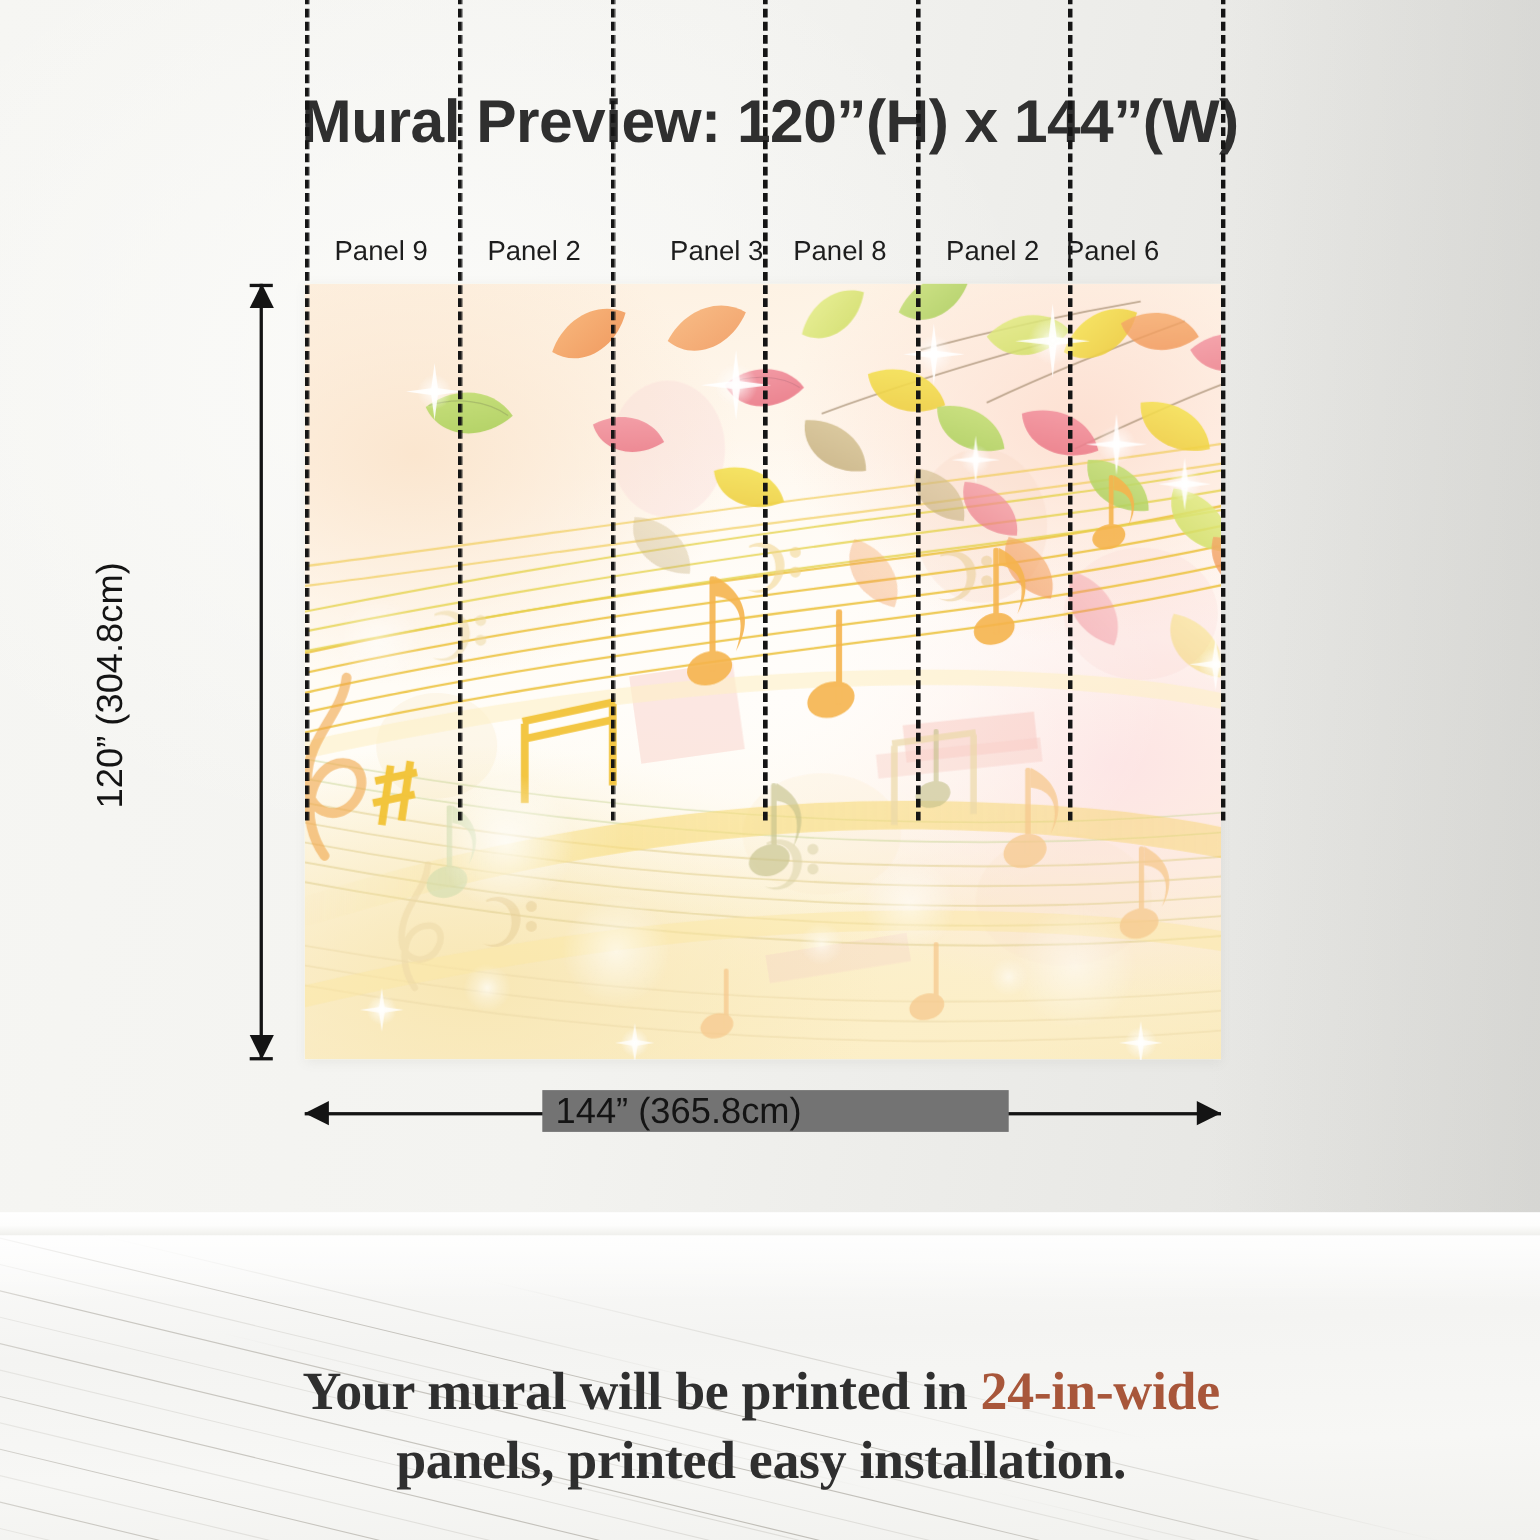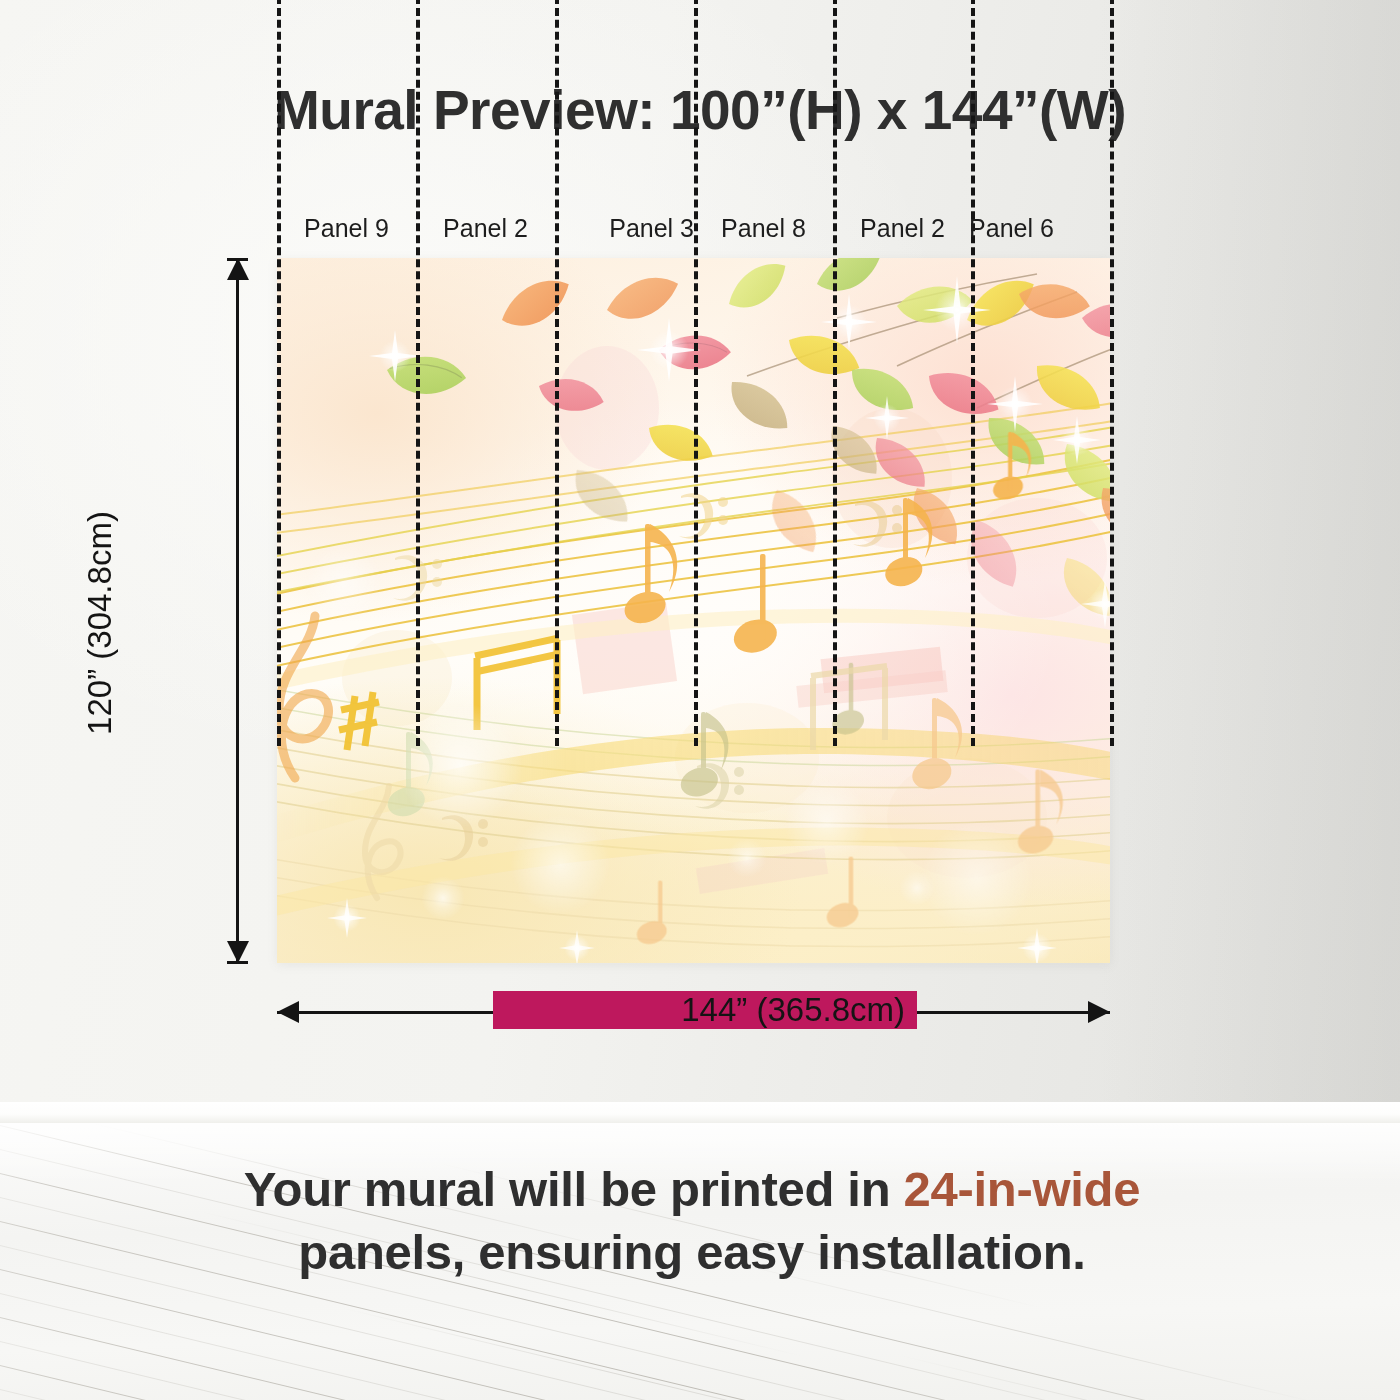--- a/index.html
+++ b/index.html
@@ -133,43 +133,44 @@
     position:absolute;left:277px;top:1001px;width:0;height:0;
     border-top:11px solid transparent;border-bottom:11px solid transparent;
     border-right:22px solid #141414;
   }
   .arrow-right{
     position:absolute;left:1088px;top:1001px;width:0;height:0;
     border-top:11px solid transparent;border-bottom:11px solid transparent;
     border-left:22px solid #141414;
   }
   .dim-h-label{
-    position:absolute;left:493px;top:991px;width:400px;text-align:right;
-    font-size:33px;color:#141414;background:#be185d;padding:0 12px;
+    position:absolute;left:493px;top:991px;width:400px;text-align:left;
+    font-size:33px;color:#141414;background:#737373;padding:0 12px;
     white-space:nowrap;
   }
 
   
   .caption{
-    position:absolute;left:0;top:1158px;width:1384px;text-align:center;
+    position:absolute;left:0;top:1234px;width:1384px;text-align:center;
     font-size:49px;font-weight:bold;color:#2f2f2f;line-height:1.28;
     letter-spacing:-0.3px;
+    font-family:Liberation Serif, serif;
   }
   .caption .hl{color:#a8563a;}
 </style>
 </head>
 <body>
 
 <div id="stage">
 
   <div class="wall"></div>
   <div class="wall-shadow-r"></div>
   <div class="wall-shadow-b"></div>
 
-  <div class="title">Mural Preview: 100”(H) x 144”(W)</div>
+  <div class="title">Mural Preview: 120”(H) x 144”(W)</div>
 
   <div class="mural-wrap">
     <div class="mural">
       <div class="m-base"></div>
 
       <svg class="m-svg" viewBox="0 0 833 705" preserveAspectRatio="none">
         <defs>
           <linearGradient id="lfA" x1="0" y1="0" x2="1" y2="1">
             <stop offset="0" stop-color="#c9e27a"></stop>
               <stop offset="1" stop-color="#a8cc58"></stop>
@@ -594,16 +595,16 @@
       <div class="grain" style="top:244px;left:520px"></div>
       <div class="grain" style="top:292px;left:1080px"></div>
     </div>
     <div class="floor-top-sheen"></div>
   </div>
 
   <div class="caption">
     <div>
       <span>Your mural will be printed in </span><span class="hl">24-in-wide</span>
     </div>
-    <div>panels, ensuring easy installation.</div>
+    <div>panels, printed easy installation.</div>
   </div>
 
 </div>
 
 </body></html>

